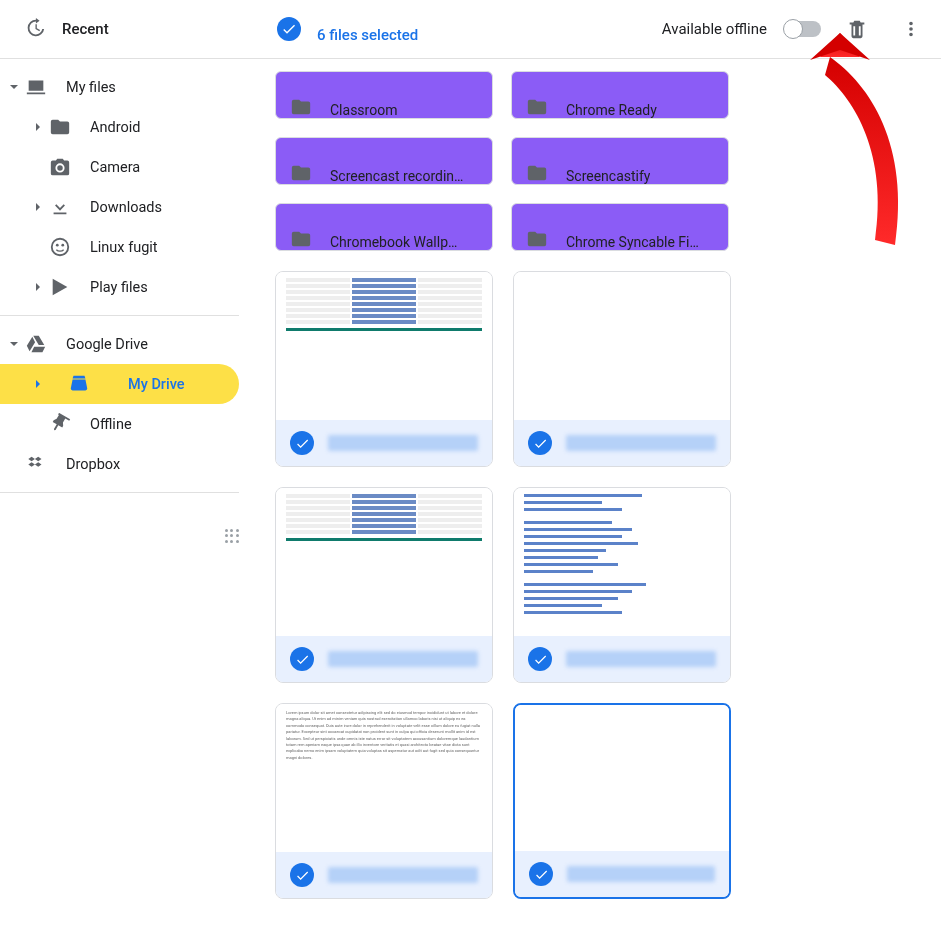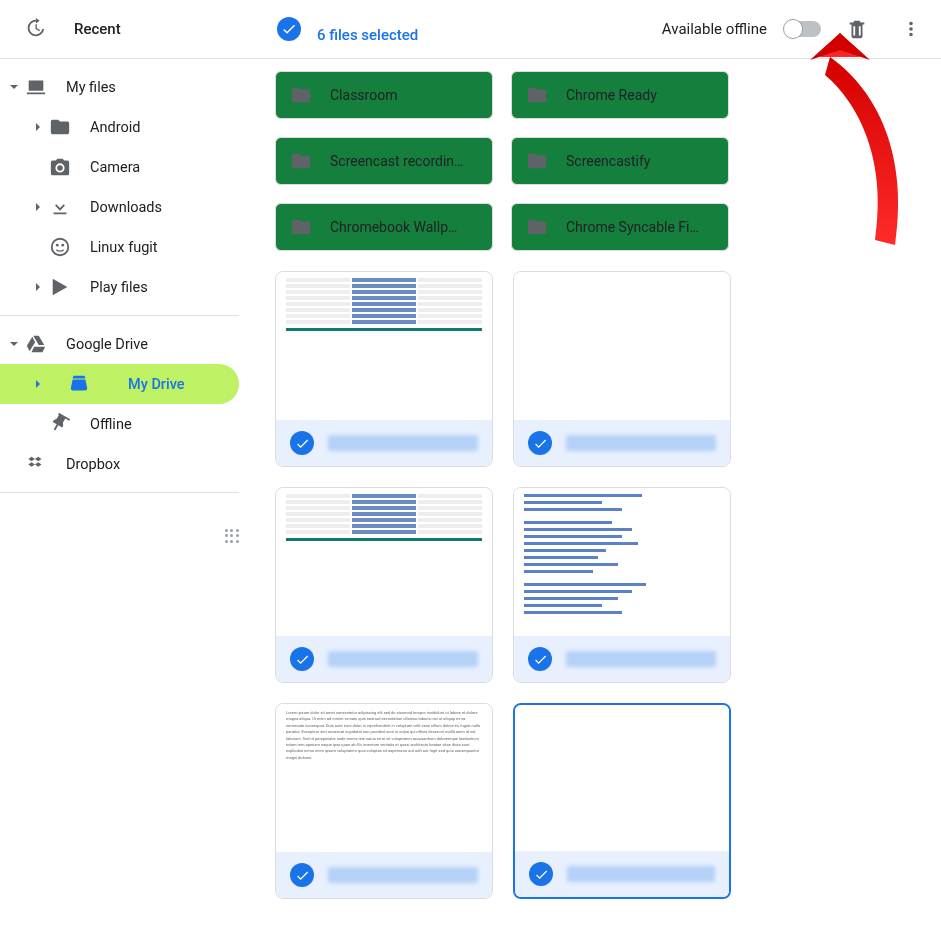--- a/index.html
+++ b/index.html
@@ -1,19 +1,19 @@
 <!DOCTYPE html>
 <html><head>
 <meta charset="utf-8">
 <style>
 * { box-sizing: border-box; margin: 0; padding: 0; }
 body { font-family: 'Roboto', 'Segoe UI', Arial, sans-serif; font-size: 14px; color: #202124; width: 941px; height: 935px; overflow: hidden; background: #fff; }
 .app { display: flex; flex-direction: column; height: 100%; }
 .topbar { display: flex; align-items: center; height: 58px; padding: 0 12px 0 24px; }
-.topbar-left { display: flex; align-items: center; gap: 28px; width: 253px; }
+.topbar-left { display: flex; align-items: center; gap: 16px; width: 253px; }
 .topbar-left svg { width: 22px; height: 22px; fill: #5f6368; }
 .topbar-left .lbl { font-size: 15px; font-weight: 500; color: #202124; }
 .topbar-mid { display: flex; align-items: center; gap: 16px; }
 .sel-badge { width: 24px; height: 24px; border-radius: 50%; background: #1a73e8; display: flex; align-items: center; justify-content: center; }
 .sel-badge svg { width: 16px; height: 16px; fill: #fff; }
 .sel-text { color: #1a73e8; font-size: 15px; font-weight: 500; margin-top: 12px; }
 .topbar-right { margin-left: auto; display: flex; align-items: center; gap: 18px; }
 .offline-lbl { font-size: 15px; color: #202124; }
 .toggle { width: 36px; height: 16px; background: #bdc1c6; border-radius: 10px; position: relative; cursor: pointer; }
 .toggle .knob { position: absolute; left: -2px; top: -2px; width: 20px; height: 20px; background: #fff; border: 1px solid #9aa0a6; border-radius: 50%; }
@@ -24,28 +24,28 @@
 .sidebar { width: 245px; padding: 8px 6px 8px 0; display: flex; flex-direction: column; }
 .tree-item { display: flex; align-items: center; height: 40px; border-radius: 0 20px 20px 0; cursor: pointer; padding-right: 12px; }
 .tree-item.d0 { padding-left: 4px; }
 .tree-item.d1 { padding-left: 28px; }
 .tree-item .expander { width: 20px; height: 20px; display: flex; align-items: center; justify-content: center; flex-shrink: 0; }
 .tree-item .expander svg { width: 10px; height: 10px; fill: #5f6368; }
 .tree-item .noexp { width: 20px; flex-shrink: 0; }
 .tree-item .ico { width: 24px; height: 24px; display: flex; align-items: center; justify-content: center; margin-right: 18px; flex-shrink: 0; }
 .tree-item .ico svg { width: 22px; height: 22px; fill: #5f6368; }
 .tree-item .tlabel { font-size: 14.5px; color: #202124; white-space: nowrap; overflow: hidden; text-overflow: ellipsis; }
-.tree-item.active { background: #bef264; gap: 19px; }
+.tree-item.active { background: #fde047; gap: 19px; }
 .tree-item.active .tlabel { color: #1a73e8; font-weight: 500; }
 .tree-item.active .ico svg { fill: #1a73e8; }
 .tree-item.active .expander svg { fill: #1a73e8; }
 .side-div { height: 1px; background: #e0e0e0; margin: 8px 0 8px 0; }
 .content { flex: 1; padding: 12px 20px 0 30px; overflow: auto; position: relative; }
 .folders { display: flex; flex-wrap: wrap; gap: 18px; margin-bottom: 20px; }
-.folder { width: 218px; height: 48px; border: 1px solid #dadce0; border-radius: 6px; display: flex; align-items: center; padding: 0 14px; cursor: pointer; background: #15803d; }
+.folder { width: 218px; height: 48px; border: 1px solid #dadce0; border-radius: 6px; display: flex; align-items: flex-end; padding: 0 14px; cursor: pointer; background: #8b5cf6; }
 .folder svg { width: 22px; height: 22px; fill: #5f6368; margin-right: 18px; flex-shrink: 0; }
 .folder .flabel { font-size: 14px; color: #202124; white-space: nowrap; overflow: hidden; text-overflow: ellipsis; }
 .section-title { font-size: 14px; color: #5f6368; margin-bottom: 14px; }
 .files { display: flex; flex-wrap: wrap; gap: 20px; }
 .file-card { width: 218px; height: 196px; border: 1px solid #dadce0; border-radius: 8px; overflow: hidden; display: flex; flex-direction: column; cursor: pointer; background: #fff; }
 .file-card.focused { border: 2px solid #1a73e8; }
 .thumb { flex: 1; background: #fff; position: relative; overflow: hidden; }
 .thumb .sheet { padding: 6px 10px; }
 .thumb .row { height: 4px; margin-bottom: 2px; display: flex; gap: 2px; }
 .thumb .row .c1 { flex: 2; background: #eee; }

